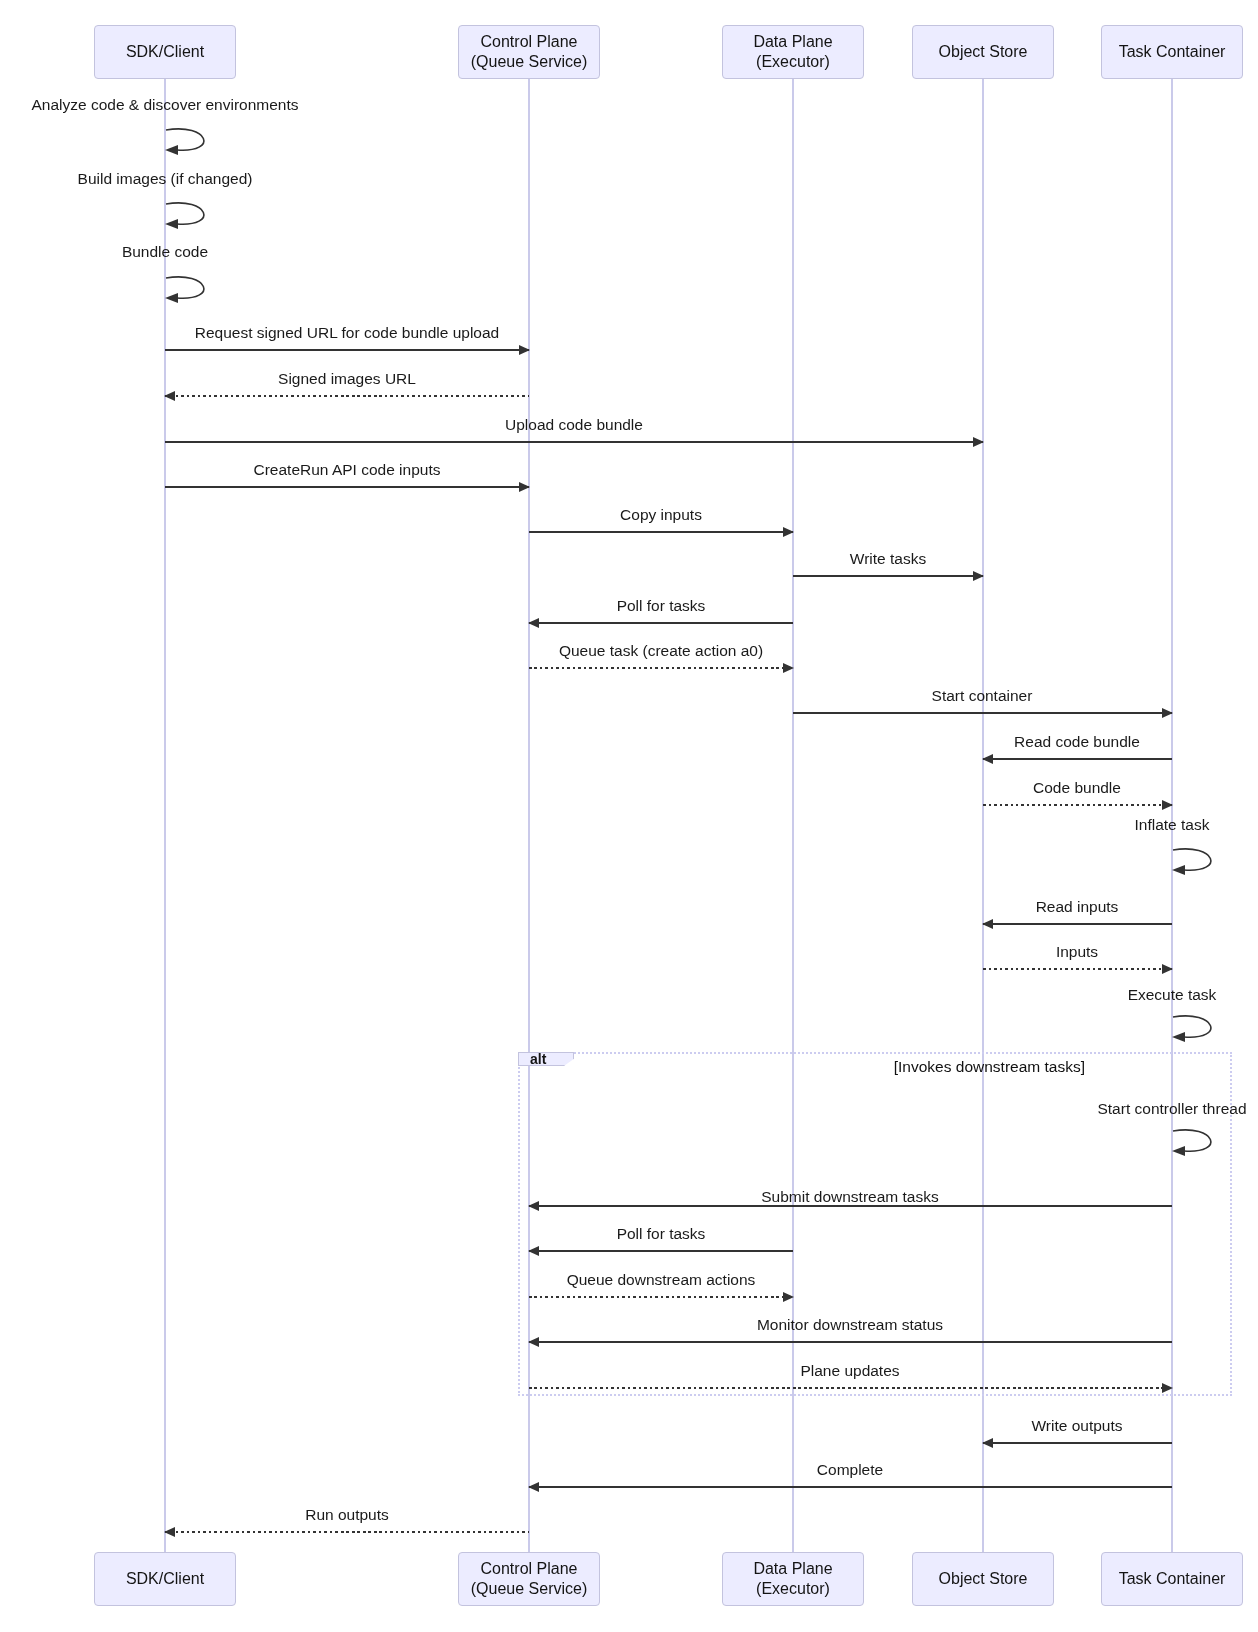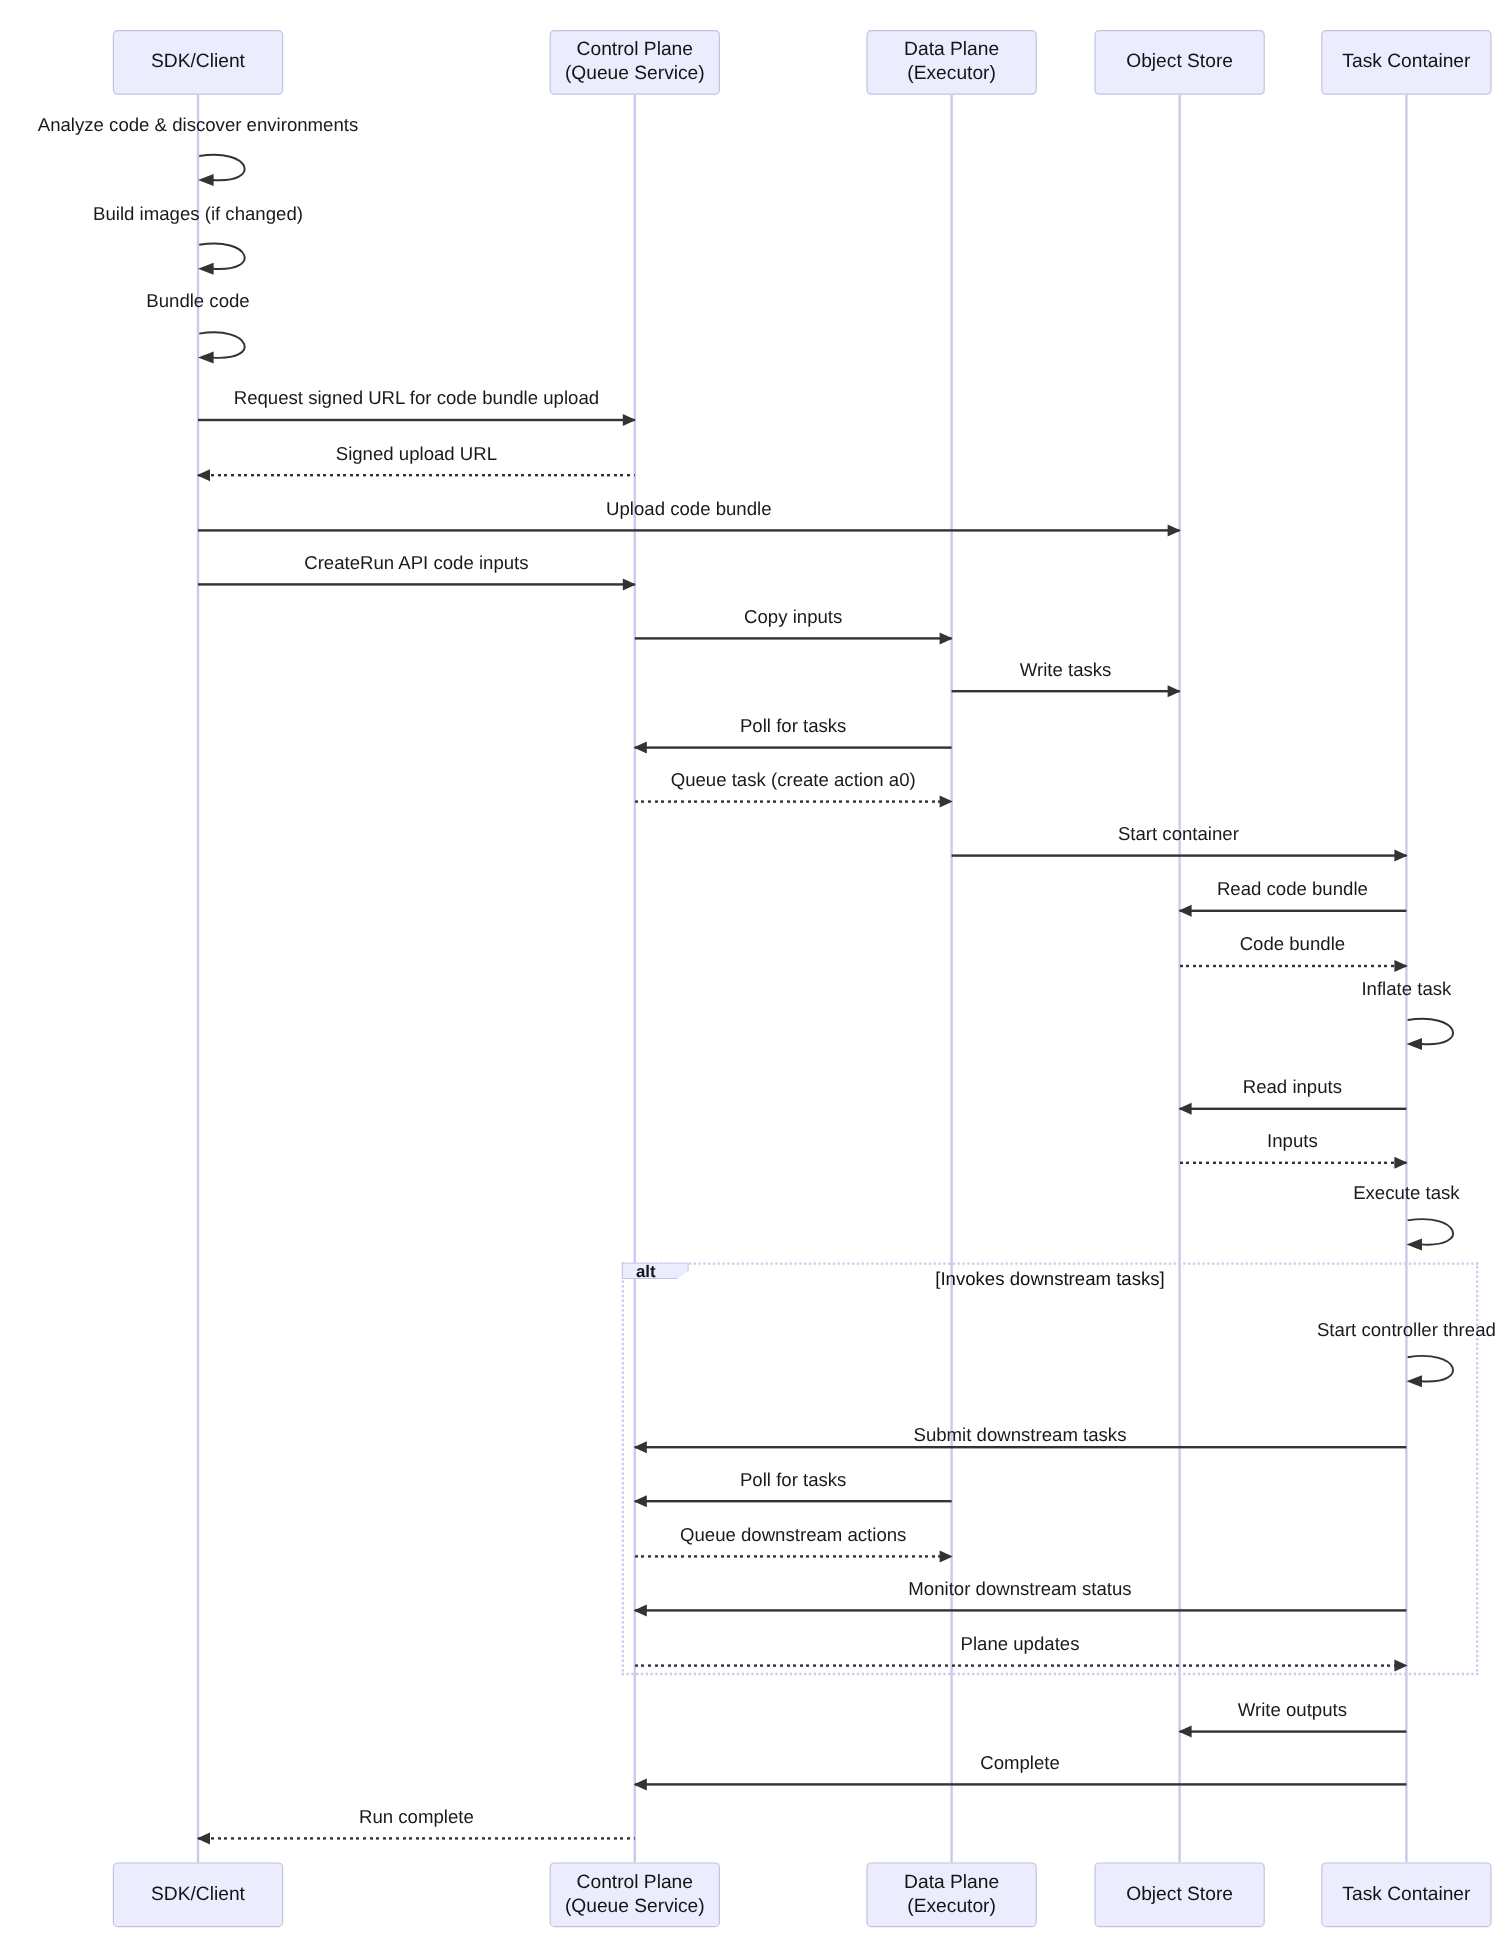--- a/index.html
+++ b/index.html
@@ -21,21 +21,21 @@
   .head{position:absolute;width:0;height:0;border-top:5px solid transparent;border-bottom:5px solid transparent;top:-4px;}
   .head.right{right:-1px;border-left:11px solid var(--arrow);}
   .head.left{left:-1px;border-right:11px solid var(--arrow);}
   .selfloop{position:absolute;}
   .alt-frame{position:absolute;left:518px;top:1052px;width:714px;height:344px;
     border:2px dotted var(--alt-border);box-sizing:border-box;}
   .alt-tab{position:absolute;left:518px;top:1052px;width:56px;height:14px;background:var(--actor-fill);
     border:1px solid var(--actor-border);box-sizing:border-box;
     clip-path:polygon(0 0,100% 0,100% 48%,82% 100%,0 100%);
     display:flex;align-items:center;padding-left:11px;font-size:14px;font-weight:700;color:#141414;}
-  .alt-cond{position:absolute;left:665px;top:1058px;width:420px;text-align:center;
+  .alt-cond{position:absolute;left:665px;top:1058px;width:420px;text-align:right;
     font-size:15.5px;color:#111;}
 </style>
 </head>
 <body>
 
 <div id="diagram">
 
   <div class="lifeline" style="left:164px"></div>
   <div class="lifeline" style="left:528px"></div>
   <div class="lifeline" style="left:792px"></div>
@@ -65,21 +65,21 @@
     <path d="M1,4 C44,-3 54,27 12,24" stroke="#333" stroke-width="1.6" fill="none"></path>
       <polygon points="13,19 0,24 13,29" fill="#333"></polygon>
   </svg>
 
   <div class="mlabel" style="left:137px;top:324px">Request signed URL for code bundle upload</div>
   <div class="arrow" style="left:165px;top:349px;width:364px">
       <div class="line"></div>
       <i class="head right"></i>
     </div>
 
-  <div class="mlabel" style="left:137px;top:370px">Signed upload URL</div>
+  <div class="mlabel" style="left:137px;top:370px">Signed images URL</div>
   <div class="arrow" style="left:165px;top:395px;width:364px">
       <div class="line dashed"></div>
       <i class="head left"></i>
     </div>
 
   <div class="mlabel" style="left:364px;top:416px">Upload code bundle</div>
   <div class="arrow" style="left:165px;top:441px;width:818px">
       <div class="line"></div>
       <i class="head right"></i>
     </div>
@@ -201,21 +201,21 @@
       <div class="line"></div>
       <i class="head left"></i>
     </div>
 
   <div class="mlabel" style="left:640px;top:1461px">Complete</div>
   <div class="arrow" style="left:529px;top:1486px;width:643px">
       <div class="line"></div>
       <i class="head left"></i>
     </div>
 
-  <div class="mlabel" style="left:137px;top:1506px">Run complete</div>
+  <div class="mlabel" style="left:137px;top:1506px">Run outputs</div>
   <div class="arrow" style="left:165px;top:1531px;width:364px">
       <div class="line dashed"></div>
       <i class="head left"></i>
     </div>
 
   <div class="actor" style="left:94px;top:1552px">SDK/Client</div>
   <div class="actor" style="left:458px;top:1552px">Control Plane
 (Queue Service)</div>
   <div class="actor" style="left:722px;top:1552px">Data Plane
 (Executor)</div>

